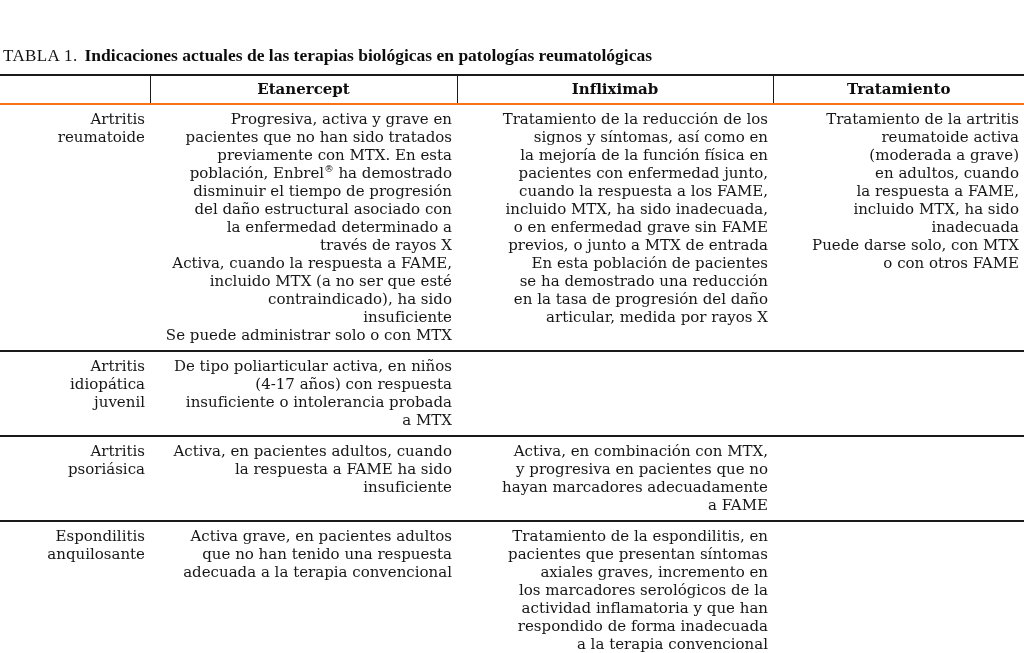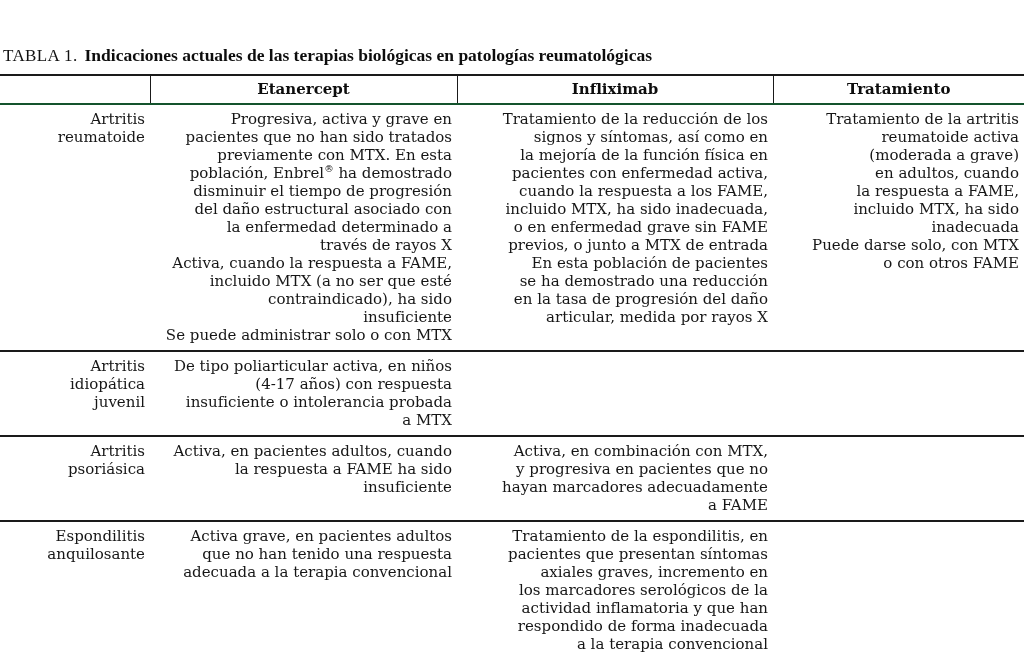--- a/index.html
+++ b/index.html
@@ -37,21 +37,21 @@
   
   table.tbl {
     border-collapse: collapse;
     table-layout: fixed;
     width: 1024px;
     margin-top: 2px;
     border-top: 2px solid #1a1a1a;
     border-bottom: 2px solid #1a1a1a;
   }
   .tbl thead th {
-    border-bottom: 2px solid #14532d;
+    border-bottom: 2px solid #f97316;
     font-size: 15px;
     font-weight: bold;
     text-align: center;
     padding: 4px 0 5px 0;
     color: #0d0d0d;
   }
   .tbl thead th.sep { border-left: 1px solid #1a1a1a; }
   .tbl tbody td {
     vertical-align: top;
     font-size: 15px;
@@ -128,21 +128,21 @@
             </div>
             <div class="para">
               <div class="line">Se puede administrar solo o con MTX</div>
             </div>
           </td>
           <td class="drug">
             <div class="para">
               <div class="line">Tratamiento de la reducción de los</div>
               <div class="line cont">signos y síntomas, así como en</div>
               <div class="line cont">la mejoría de la función física en</div>
-              <div class="line cont">pacientes con enfermedad activa,</div>
+              <div class="line cont">pacientes con enfermedad junto,</div>
               <div class="line cont">cuando la respuesta a los FAME,</div>
               <div class="line cont">incluido MTX, ha sido inadecuada,</div>
               <div class="line cont">o en enfermedad grave sin FAME</div>
               <div class="line cont">previos, o junto a MTX de entrada</div>
             </div>
             <div class="para">
               <div class="line">En esta población de pacientes</div>
               <div class="line cont">se ha demostrado una reducción</div>
               <div class="line cont">en la tasa de progresión del daño</div>
               <div class="line cont">articular, medida por rayos X</div>

